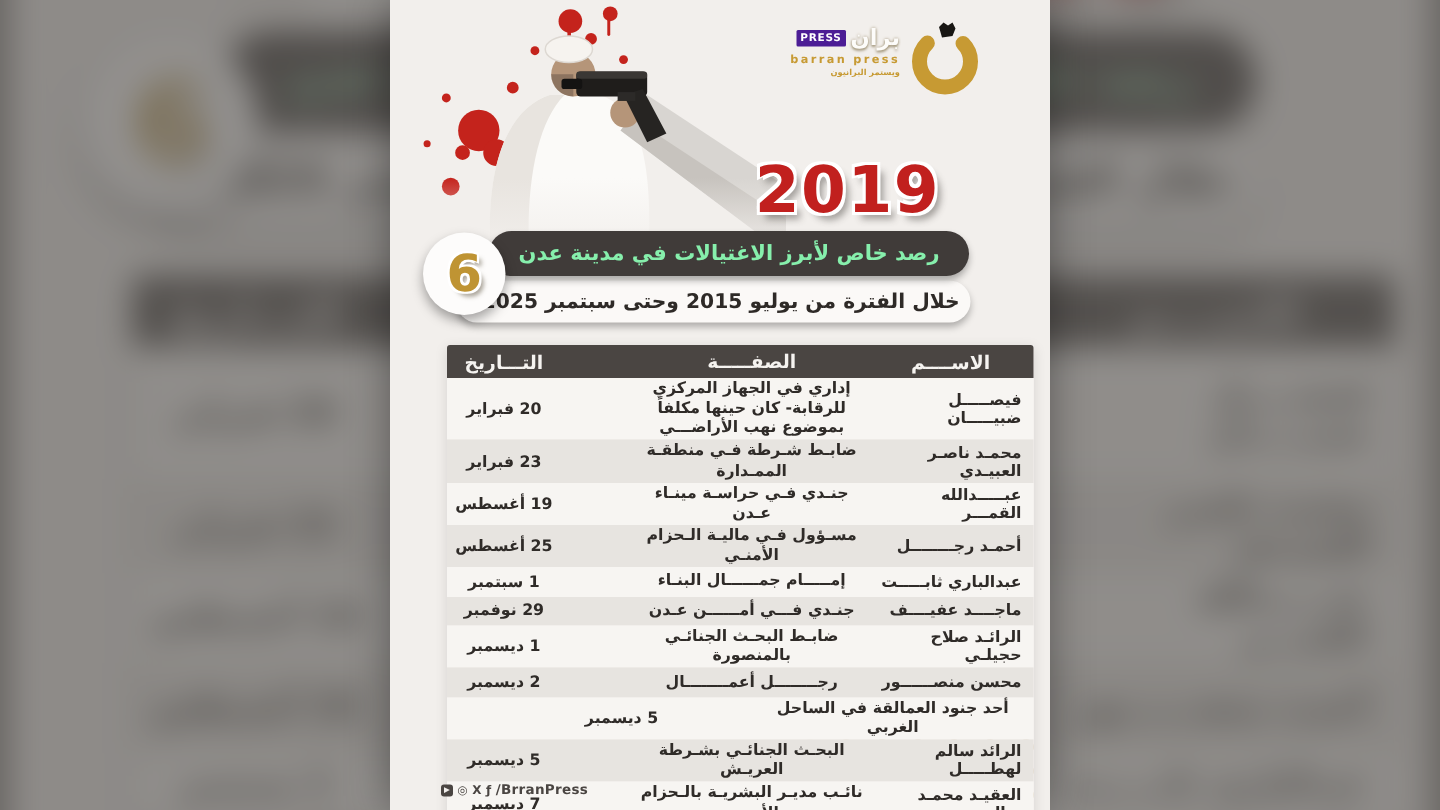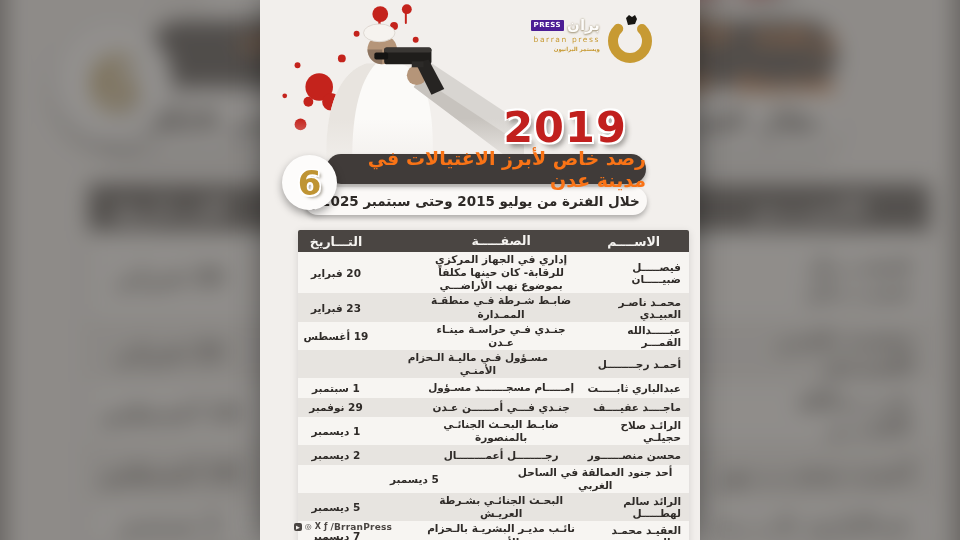--- a/index.html
+++ b/index.html
@@ -24,36 +24,36 @@
   
   .logo{position:absolute;top:12px;right:44px;width:134px;height:56px;
     display:flex;flex-direction:row;align-items:flex-start;gap:4px;}
   .logo-text{flex:1;display:flex;flex-direction:column;align-items:flex-end;
     padding-top:6px;gap:2px;}
   .logo-row1{display:flex;direction:rtl;align-items:center;gap:3px;}
   .brand-ar{font-size:15px;font-weight:bold;color:#fdfcfa;
     text-shadow:0 0 2px #a3977c,0 1px 2px #a3977c;line-height:1;}
   .press-box{background:#4c1d95;color:#fff;font-size:7px;font-weight:bold;
     padding:1px 3px;border-radius:1px;letter-spacing:.5px;line-height:1.2;}
-  .brand-en{font-size:7.5px;color:#c79a33;letter-spacing:1.6px;font-weight:normal;}
+  .brand-en{font-size:7.5px;color:#c79a33;letter-spacing:1.6px;font-weight:bold;}
   .logo-tag{font-size:5.5px;color:#c79a33;font-weight:bold;}
   .logo-ring{width:52px;height:54px;}
 
   
   .year{position:absolute;left:238px;top:106px;width:134px;text-align:center;
     font-size:43px;font-weight:800;color:#c1201e;letter-spacing:1px;line-height:1;
     text-shadow:-2px -2px 0 #fff,2px -2px 0 #fff,-2px 2px 0 #fff,2px 2px 0 #fff,
       4px 5px 5px rgba(60,55,50,.45);z-index:4;}
 
   
   .title-bar{position:absolute;left:66px;top:154px;width:320px;height:30px;
     background:#403b39;border-radius:15px;z-index:3;
     box-shadow:0 3px 5px rgba(0,0,0,.3);
     display:flex;align-items:center;justify-content:center;}
-  .title-bar span{color:#f97316;font-size:19px;font-weight:bold;direction:rtl;}
+  .title-bar span{color:#86efac;font-size:14px;font-weight:bold;direction:rtl;}
   .sub-bar{position:absolute;left:44px;top:187px;width:343px;height:28px;
     background:#fbf9f7;border-radius:14px;z-index:2;
     box-shadow:0 3px 5px rgba(0,0,0,.28);
     display:flex;align-items:center;justify-content:center;}
   .sub-bar span{color:#2e2a27;font-size:13.5px;font-weight:bold;direction:rtl;}
 
   
   .badge{position:absolute;left:22px;top:155px;width:55px;height:55px;
     background:#fdfcfb;border-radius:50%;z-index:5;
     box-shadow:0 4px 8px rgba(0,0,0,.35);
@@ -314,24 +314,25 @@
         <div class="c-date">23 فبراير</div>
       </div>
       <div class="t-row">
         <div class="c-name">عبـــــدالله القمـــر</div>
         <div class="c-role">جنـدي فـي حراسـة مينـاء عـدن</div>
         <div class="c-date">19 أغسطس</div>
       </div>
       <div class="t-row alt">
         <div class="c-name">أحمـد رجــــــــل</div>
         <div class="c-role">مسـؤول فـي ماليـة الـحزام الأمنـي</div>
+        <div class="c-date">25 أغسطس</div>
       </div>
       <div class="t-row">
         <div class="c-name">عبدالباري ثابـــــت</div>
-        <div class="c-role">إمـــــام مسجـــــــد مسـؤول</div>
+        <div class="c-role">إمـــــام جمــــــال البنـاء</div>
         <div class="c-date">1 سبتمبر</div>
       </div>
       <div class="t-row alt">
         <div class="c-name">ماجــــد عفيــــف</div>
         <div class="c-role">جنـدي فـــي أمــــــن عـدن</div>
         <div class="c-date">29 نوفمبر</div>
       </div>
       <div class="t-row">
         <div class="c-name">الرائـد صلاح حجيلـي</div>
         <div class="c-role">ضابـط البحـث الجنائـي بالمنصورة</div>

